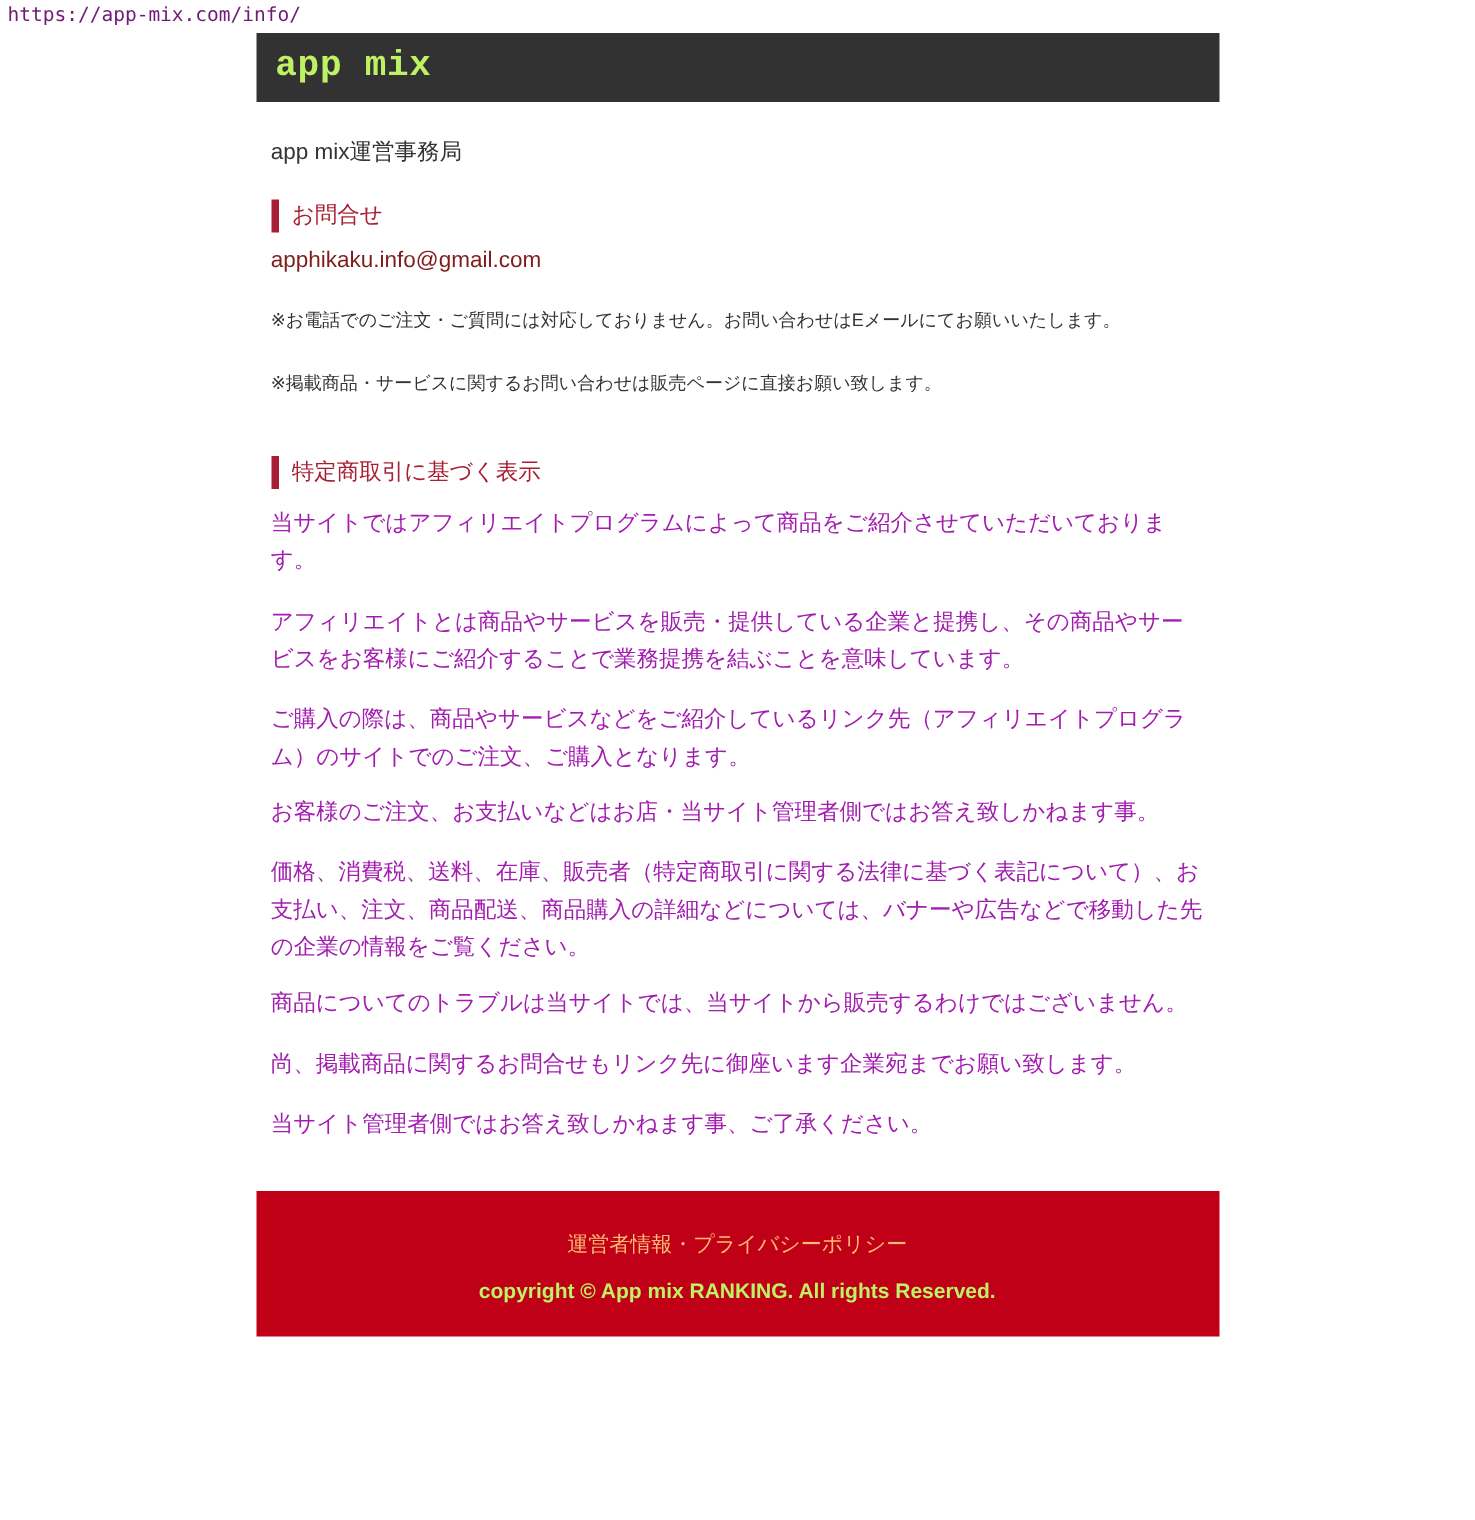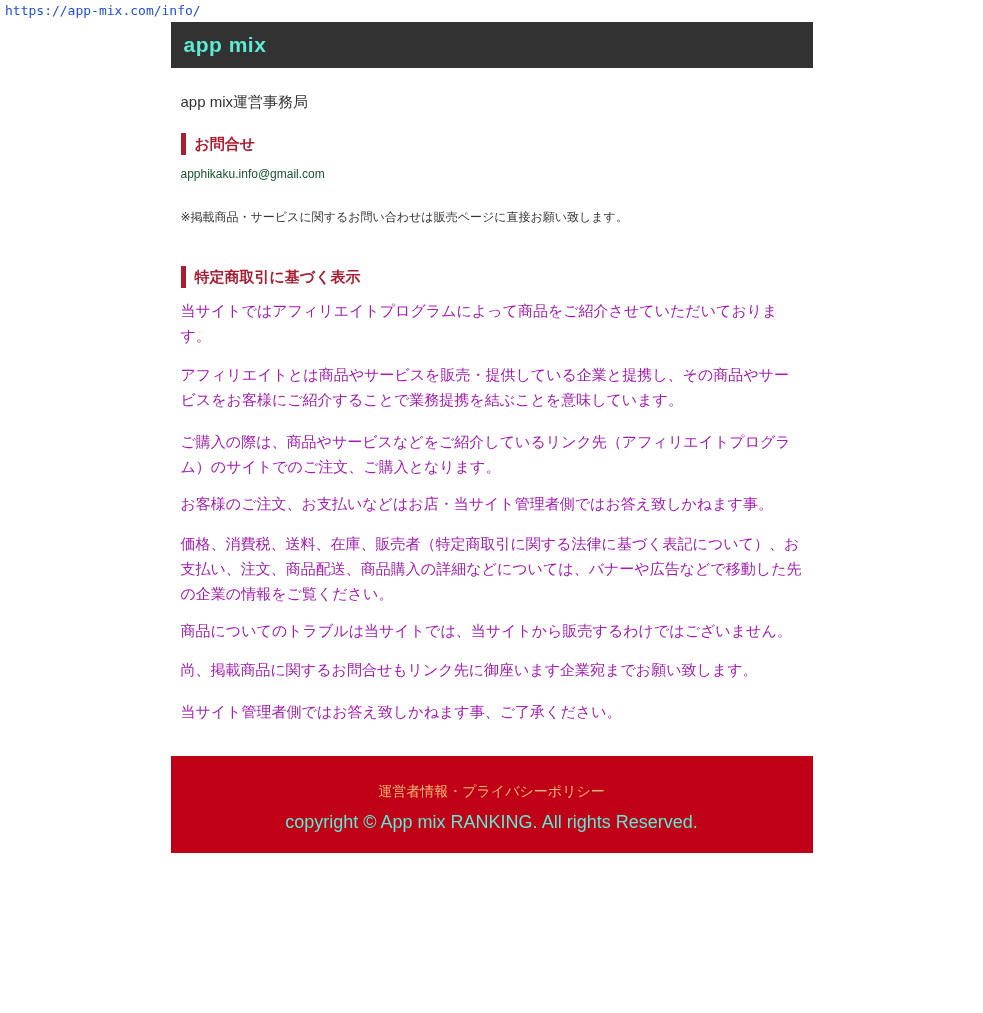--- a/index.html
+++ b/index.html
@@ -7,98 +7,98 @@
     margin: 0; padding: 0;
     background: #ffffff;
     font-family: "Liberation Sans", "DejaVu Sans", sans-serif;
     color: #333333;
   }
   .viewport { width: 983px; height: 1013px; overflow: hidden; background: #fff; }
 
   .page-url {
     font-family: "DejaVu Sans Mono", monospace;
     font-size: 13px; line-height: 16px;
-    color: #1d4ed8;
+    color: #701a75;
     padding: 3px 0 3px 5px;
   }
 
   .container { width: 642px; margin: 0 auto; }
 
   .site-header {
     background: #323232;
     padding: 11px 13px;
   }
   .site-header h1 {
     margin: 0;
-    font-family: Liberation Sans, sans-serif;
+    font-family: Liberation Mono, monospace;
     font-weight: bold;
-    font-size: 21px; line-height: 24px;
-    color: #5eead4;
+    font-size: 24px; line-height: 24px;
+    color: #bef264;
     letter-spacing: 0.5px;
   }
 
   main { padding: 0 10px; }
 
   .operator {
     margin: 25px 0 0 0;
     font-size: 15px; line-height: 17px;
   }
 
   .sec-heading {
     margin: 0;
     font-size: 15px; line-height: 22px;
-    font-weight: bold;
+    font-weight: normal;
     color: #a81e33;
     border-left: 5px solid #a81e33;
     padding-left: 9px;
   }
   .sec-heading.h-contact  { margin-top: 23px; }
   .sec-heading.h-tokutei  { margin-top: 41px; }
   .sec-heading.h-disclaim { margin-top: 27px; }
 
   .email {
     margin: 10px 0 0 0;
-    font-size: 12px; line-height: 18px;
-    color: #14532d;
+    font-size: 15px; line-height: 18px;
+    color: #7f1d1d;
   }
 
   .note {
     margin: 0;
     font-size: 12px; line-height: 16px;
     color: #333;
   }
   .note.first  { margin-top: 22px; }
   .note.second { margin-top: 26px; }
 
   .body-p {
     margin: 15px 0 0 0;
     font-size: 15px; line-height: 25px;
     color: #a21caf;
   }
   .body-p.after-heading { margin-top: 10px; }
   .body-p.tight { margin-top: 12px; }
-  .body-p.wide  { margin-top: 16px; font-family: Liberation Mono, monospace; }
+  .body-p.wide  { margin-top: 16px; }
 
   .site-footer {
     margin-top: 32px;
     background: #bf0017;
     padding: 27px 10px 23px 10px;
     text-align: center;
   }
   .footer-link {
     display: block;
     color: #fdba74;
     font-size: 14px; line-height: 16px;
     text-decoration: none;
     cursor: pointer;
   }
   .copyright {
     margin: 15px 0 0 0;
-    color: #5eead4;
-    font-size: 18px; line-height: 16px;
+    color: #bef264;
+    font-size: 14px; line-height: 16px; font-weight: bold;
   }
 </style>
 </head>
 <body>
 
 <div class="viewport">
 
   <div class="page-url">https://app-mix.com/info/</div>
 
   <div class="container">
@@ -108,20 +108,21 @@
     </header>
 
     <main>
 
       <p class="operator">app mix運営事務局</p>
 
       <h2 class="sec-heading h-contact">お問合せ</h2>
 
       <p class="email">apphikaku.info@gmail.com</p>
 
+      <p class="note first">※お電話でのご注文・ご質問には対応しておりません。お問い合わせはEメールにてお願いいたします。</p>
 
       <p class="note second">※掲載商品・サービスに関するお問い合わせは販売ページに直接お願い致します。</p>
 
       <h2 class="sec-heading h-tokutei">特定商取引に基づく表示</h2>
 
       <p class="body-p after-heading">当サイトではアフィリエイトプログラムによって商品をご紹介させていただいております。</p>
 
       <p class="body-p wide">アフィリエイトとは商品やサービスを販売・提供している企業と提携し、その商品やサービスをお客様にご紹介することで業務提携を結ぶことを意味しています。</p>
 
 

